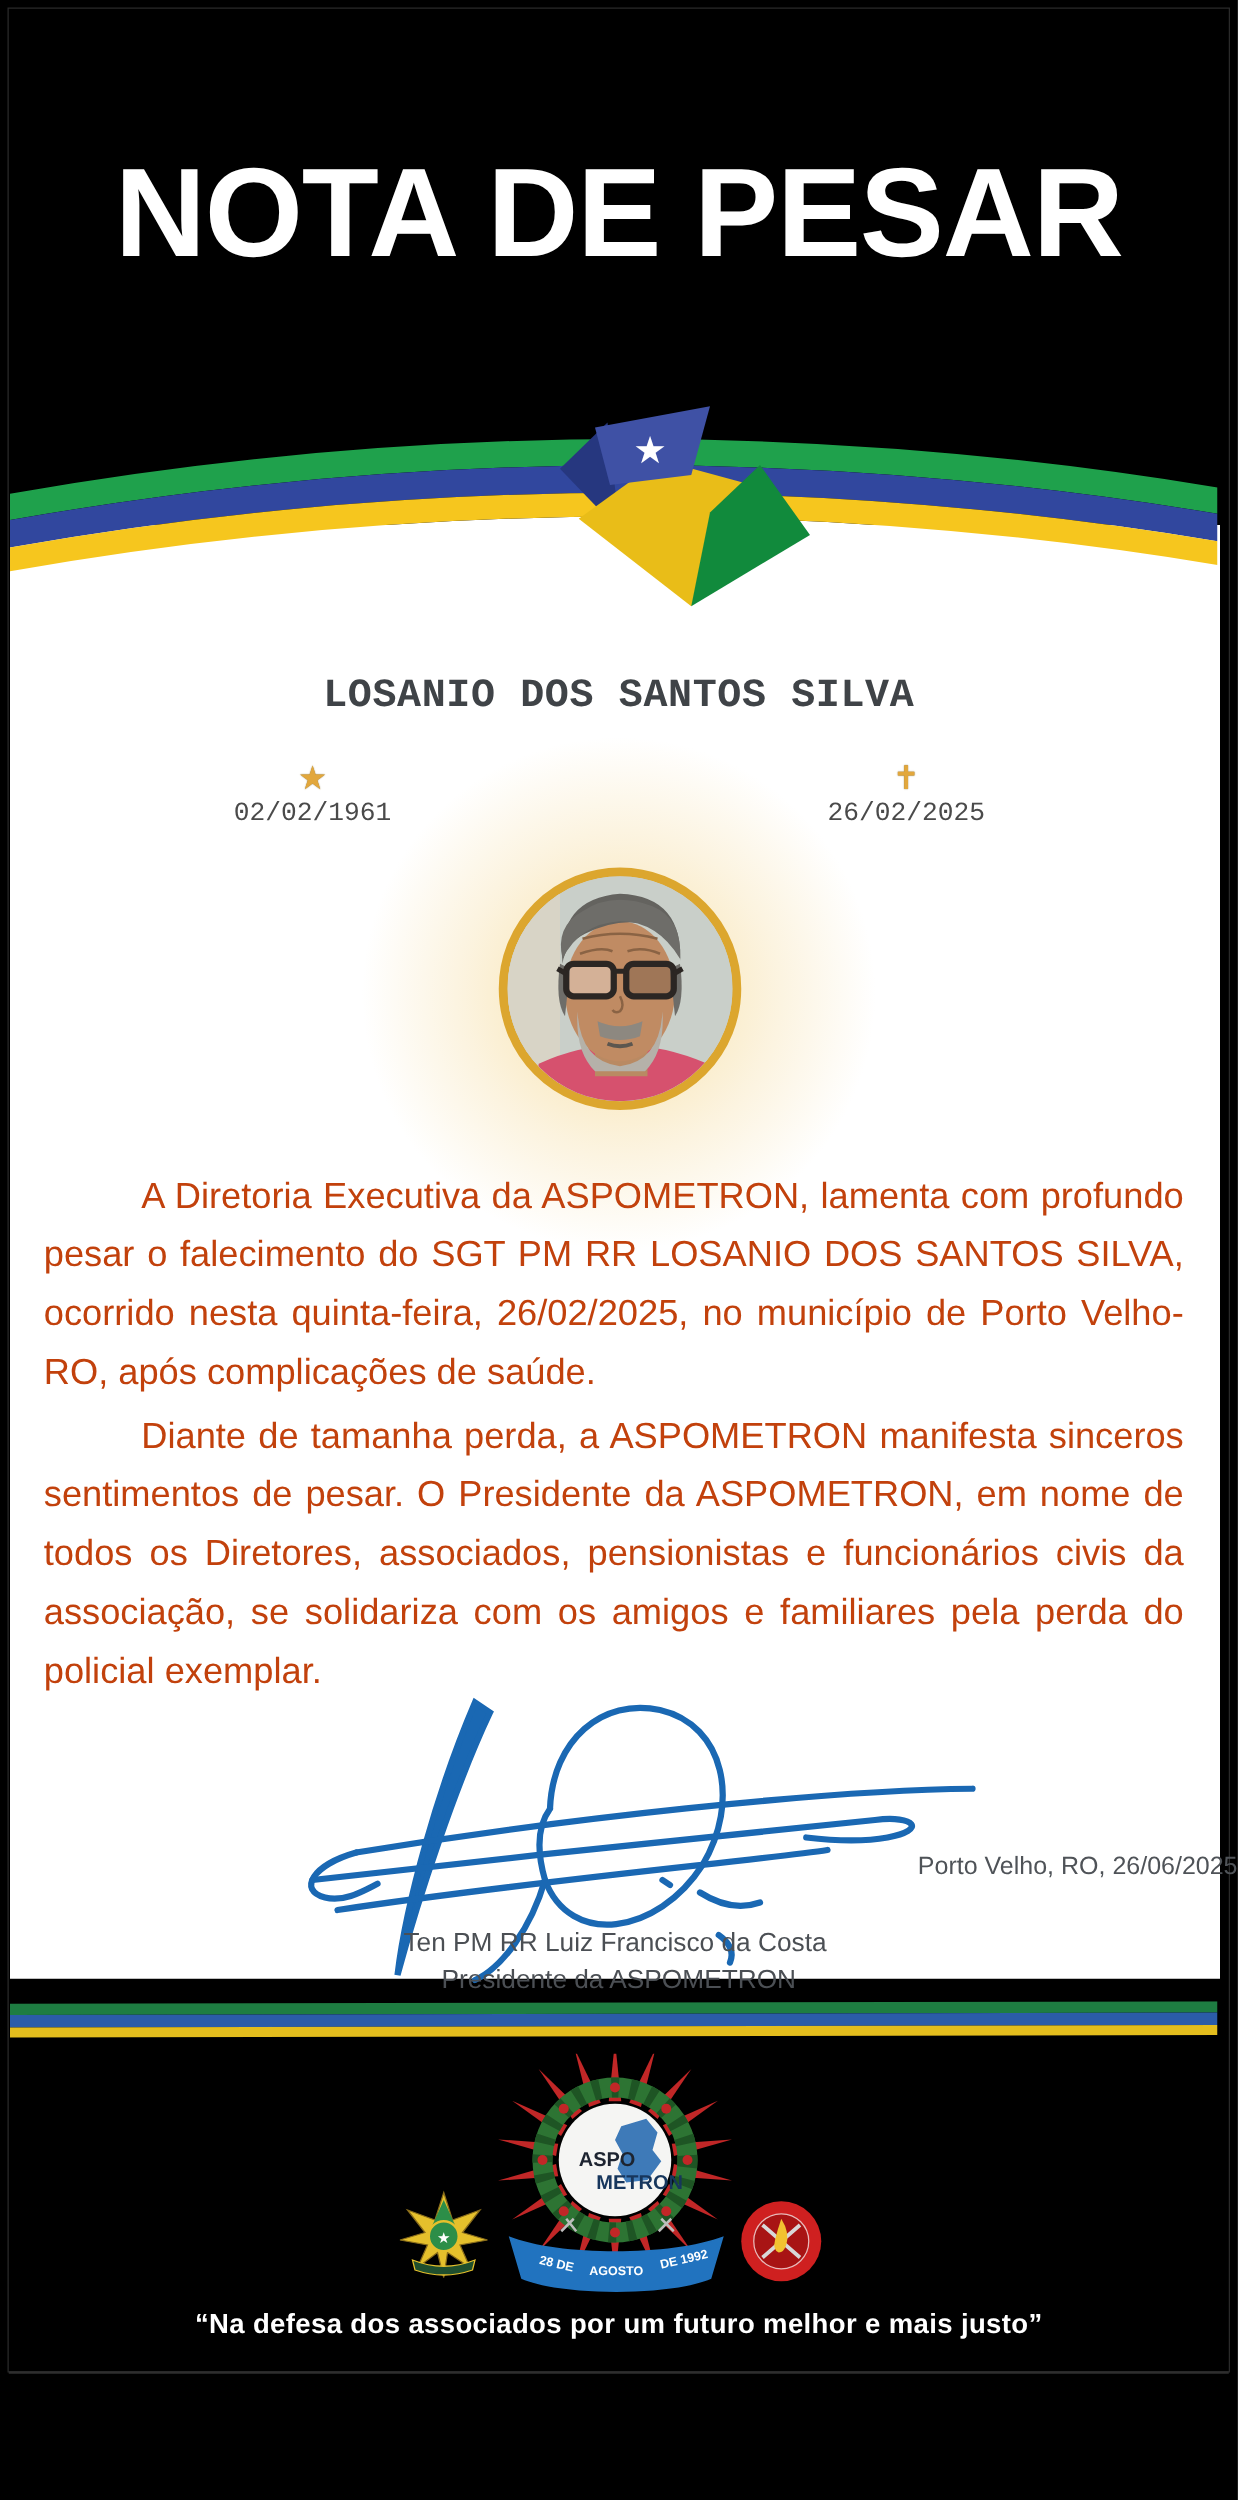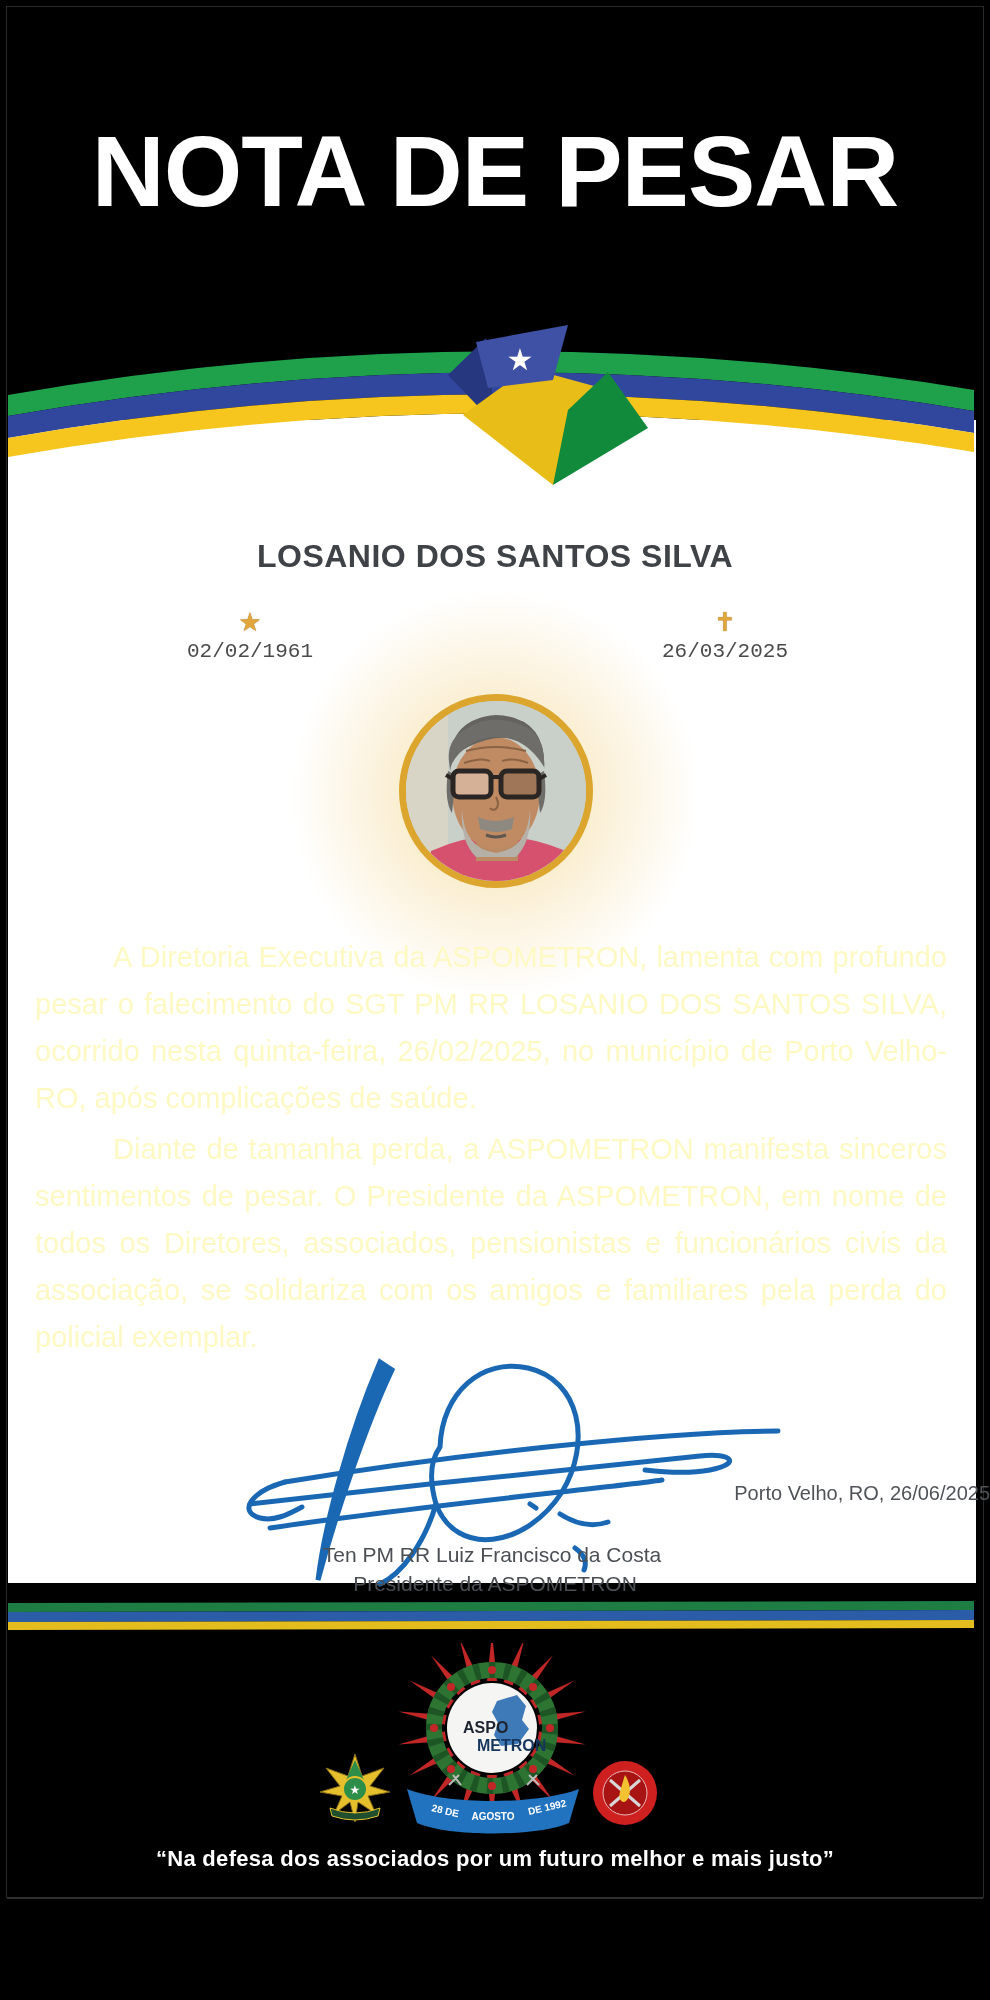--- a/index.html
+++ b/index.html
@@ -10,33 +10,33 @@
   #frame{left:6px;top:6px;width:976px;height:1890px;border:1px solid #2a2a2a;}
   
   #title{left:0;top:118px;width:990px;text-align:center;color:#fff;
          font-size:101px;font-weight:900;letter-spacing:-1px;line-height:1.05;}
   
   #white-card{left:8px;top:420px;width:968px;height:1163px;background:#ffffff;}
   
   #ribbon{left:8px;top:280px;width:966px;height:220px;}
   
   #deceased-name{left:0;top:538px;width:990px;text-align:center;color:#3f4347;
-                 font-size:32px;font-weight:bold;letter-spacing:.5px;}
+                 font-size:32px;font-weight:bold;letter-spacing:.5px;font-family:Liberation Mono, monospace;}
   .date-col{top:608px;width:220px;text-align:center;}
   #birth-col{left:140px;} #death-col{left:615px;}
   .date-icon{font-size:26px;line-height:28px;color:#e2a73c;display:block;
              text-shadow:0 0 1px #7a5c16;}
   .date-text{font-size:21px;color:#4a4a4a;margin-top:4px;display:block;font-family:Liberation Mono, monospace;}
   
   #glow{left:285px;top:590px;width:420px;height:410px;border-radius:50%;
         background:radial-gradient(circle,rgba(247,222,160,.95) 0%,rgba(249,233,195,.55) 42%,rgba(255,255,255,0) 70%);}
   #photo-ring{left:399px;top:694px;width:180px;height:180px;border:7px solid #dca62e;
               border-radius:50%;overflow:hidden;background:#cdd2cc;}
   
-  #body-text{left:35px;top:934px;width:912px;color:#fef9c3;font-size:29px;
+  #body-text{left:35px;top:934px;width:912px;color:#c2410c;font-size:29px;
              line-height:47px;text-align:justify;}
   #body-text p{margin:0 0 4px 0;text-indent:78px;}
   
   #signature-svg{left:230px;top:1352px;width:560px;height:235px;}
   #place-date{left:690px;top:1482px;width:300px;text-align:right;color:#4f5358;font-size:20px;}
   #signer-name{left:0;top:1543px;width:984px;text-align:center;color:#4b4f54;font-size:21px;}
   #signer-title{left:0;top:1572px;width:990px;text-align:center;color:#4b4f54;font-size:21px;}
   
   #footer-stripe{left:8px;top:1601px;width:966px;height:30px;}
   #emblem-center{left:397px;top:1643px;width:192px;height:192px;}
@@ -71,21 +71,21 @@
   </svg>
 
   <div id="deceased-name" class="abs">LOSANIO DOS SANTOS SILVA</div>
 
   <div id="birth-col" class="abs date-col">
     <span class="date-icon">★</span>
     <span class="date-text">02/02/1961</span>
   </div>
   <div id="death-col" class="abs date-col">
     <span class="date-icon">✝</span>
-    <span class="date-text">26/03/2025</span>
+    <span class="date-text">26/02/2025</span>
   </div>
 
   <div id="glow" class="abs"></div>
   <div id="photo-ring" class="abs">
     <svg viewBox="0 0 180 180" width="180" height="180">
       <rect width="180" height="180" fill="#c9cfc9"></rect>
       <rect width="42" height="180" fill="#d8d4c6"></rect>
       <path d="M20,180 L25,150 Q90,120 160,150 L165,180 Z" fill="#d6516e"></path>
       <path d="M70,132 Q90,150 112,132 L112,160 L70,160 Z" fill="#b98a63"></path>
       <ellipse cx="90" cy="92" rx="44" ry="56" fill="#c08b63"></ellipse>

